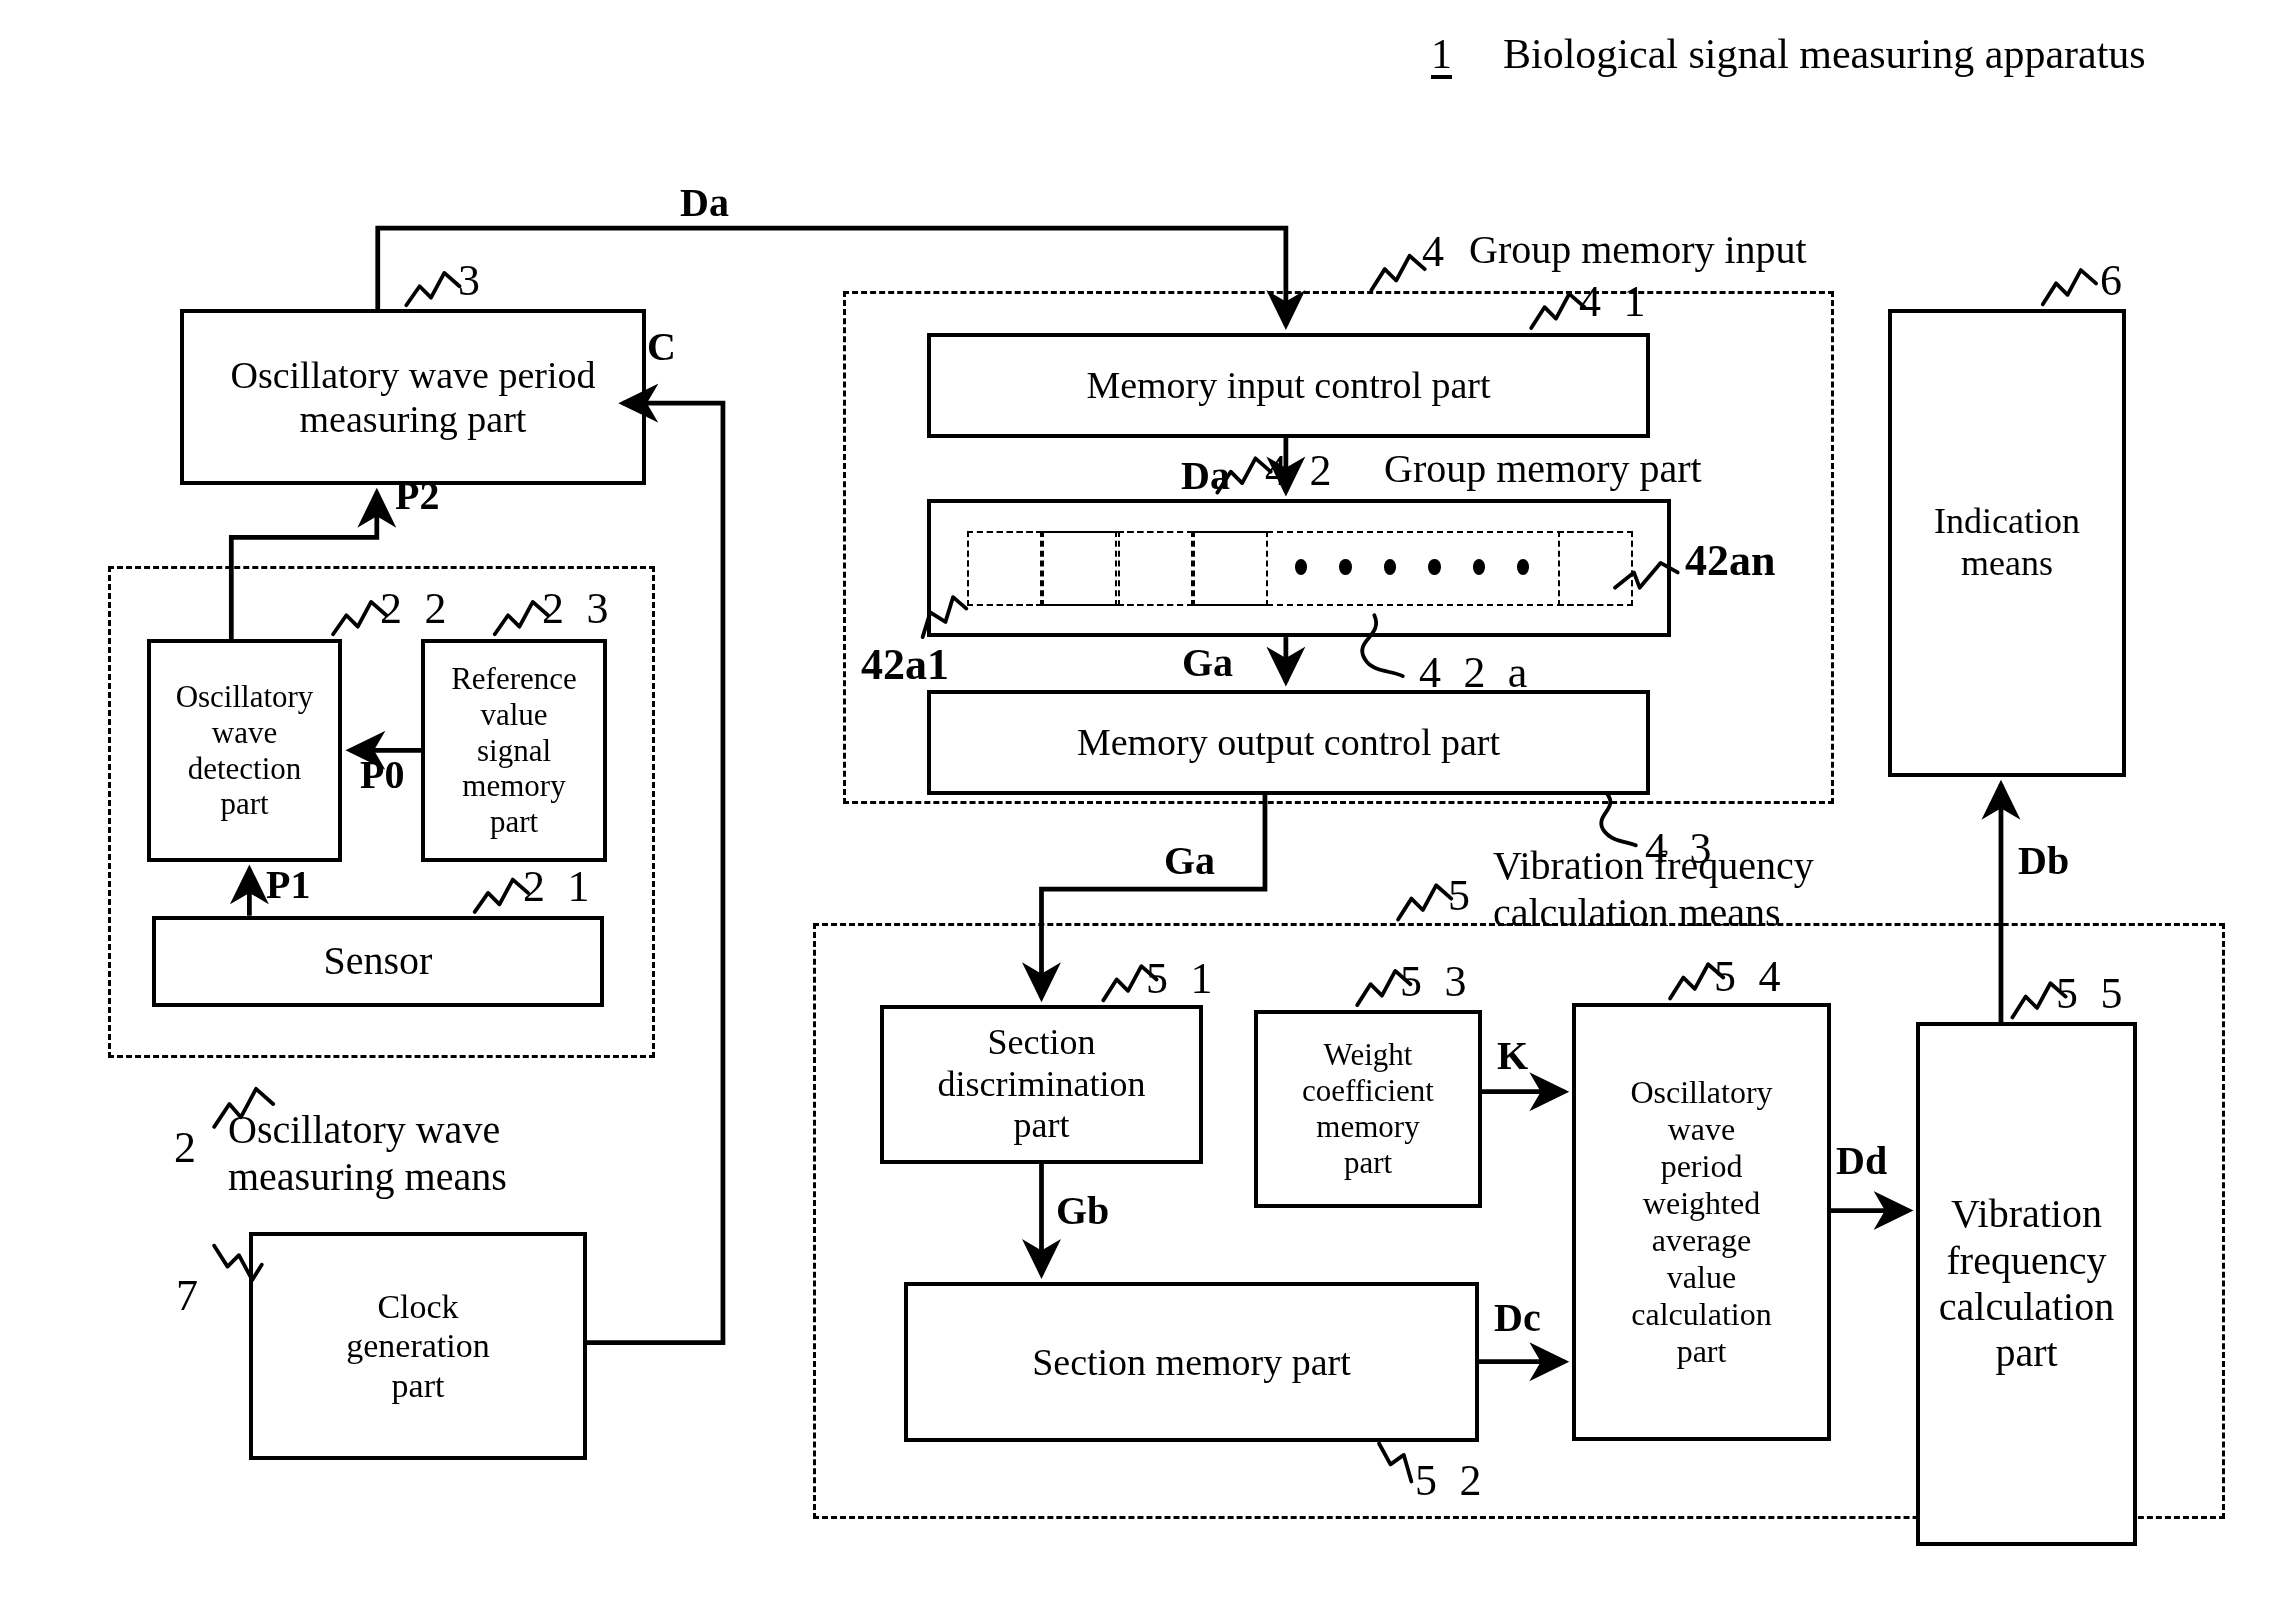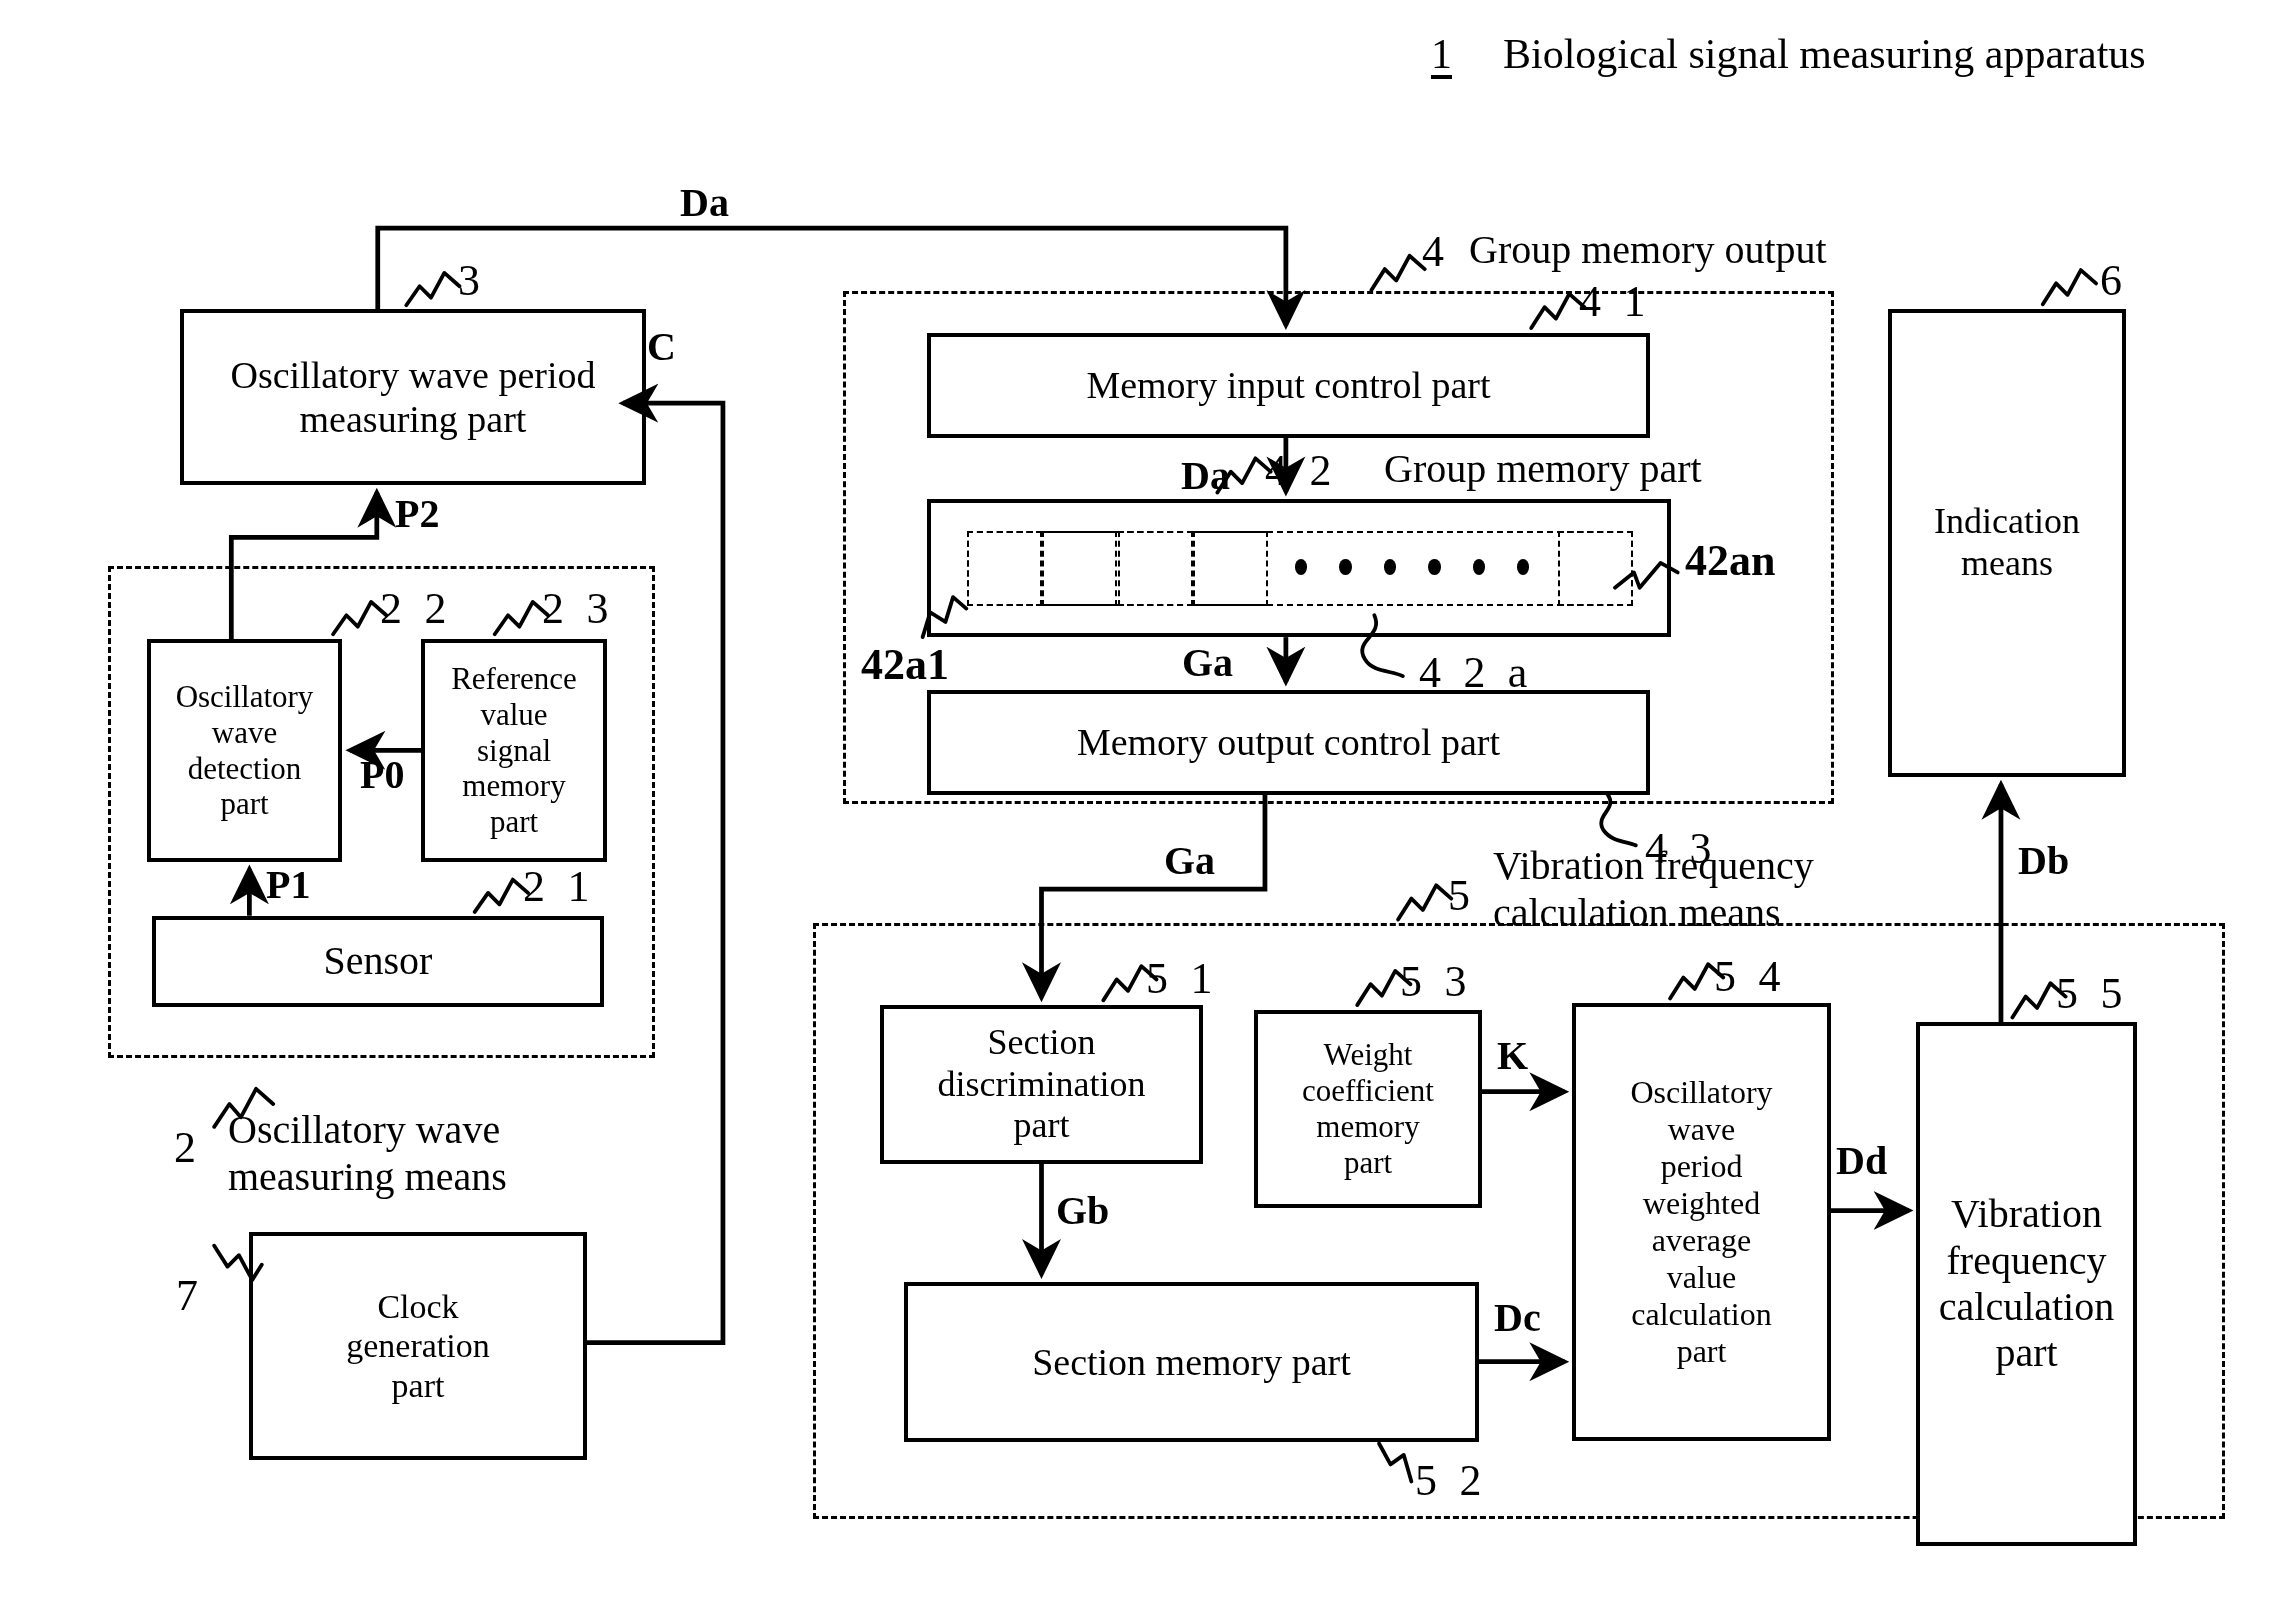--- a/index.html
+++ b/index.html
@@ -163,21 +163,21 @@
       <path d="M1558,1148 L1645,1148" marker-end="url(#ah)"></path>
 
       <path d="M1925,1273 L2007,1273" marker-end="url(#ah)"></path>
 
       <path d="M2104,1075 L2104,825" marker-end="url(#ah)"></path>
     </g>
   </svg>
 
   <div class="sig" style="left:680px;top:179px;font-size:40px;">Da</div>
   <div class="sig" style="left:647px;top:323px;font-size:40px;">C</div>
-  <div class="sig" style="left:395px;top:490px;font-size:40px;">P2</div>
+  <div class="sig" style="left:395px;top:472px;font-size:40px;">P2</div>
   <div class="sig" style="left:360px;top:751px;font-size:40px;">P0</div>
   <div class="sig" style="left:266px;top:861px;font-size:40px;">P1</div>
   <div class="sig" style="left:1181px;top:452px;font-size:40px;">Da</div>
   <div class="sig" style="left:1182px;top:639px;font-size:40px;">Ga</div>
   <div class="sig" style="left:1164px;top:837px;font-size:40px;">Ga</div>
   <div class="sig" style="left:1056px;top:1187px;font-size:40px;">Gb</div>
   <div class="sig" style="left:1494px;top:1294px;font-size:40px;">Dc</div>
   <div class="sig" style="left:1497px;top:1032px;font-size:40px;">K</div>
   <div class="sig" style="left:1836px;top:1137px;font-size:40px;">Dd</div>
   <div class="sig" style="left:2018px;top:837px;font-size:40px;">Db</div>
@@ -235,21 +235,21 @@
 
   <div class="num" style="left:523px;top:861px;font-size:44px;">2 1</div>
 
   <div class="num ns" style="left:176px;top:1270px;font-size:44px;">7</div>
 
   <div class="num ns" style="left:174px;top:1122px;font-size:44px;">2</div>
   <div class="lbl" style="left:228px;top:1106px;font-size:40px;white-space:pre-line;line-height:1.18;">Oscillatory wave
 measuring means</div>
 
   <div class="num ns" style="left:1422px;top:226px;font-size:44px;">4</div>
-  <div class="lbl" style="left:1469px;top:226px;font-size:40px;">Group memory output</div>
+  <div class="lbl" style="left:1469px;top:226px;font-size:40px;">Group memory input</div>
 
   <div class="num" style="left:1579px;top:276px;font-size:44px;">4 1</div>
 
   <div class="num" style="left:1265px;top:445px;font-size:44px;">4 2</div>
   <div class="lbl" style="left:1384px;top:445px;font-size:40px;">Group memory part</div>
 
   <div class="sig" style="left:1685px;top:535px;font-size:44px;">42an</div>
   <div class="sig" style="left:861px;top:639px;font-size:44px;">42a1</div>
   <div class="num" style="left:1419px;top:647px;font-size:44px;">4 2 a</div>
 

